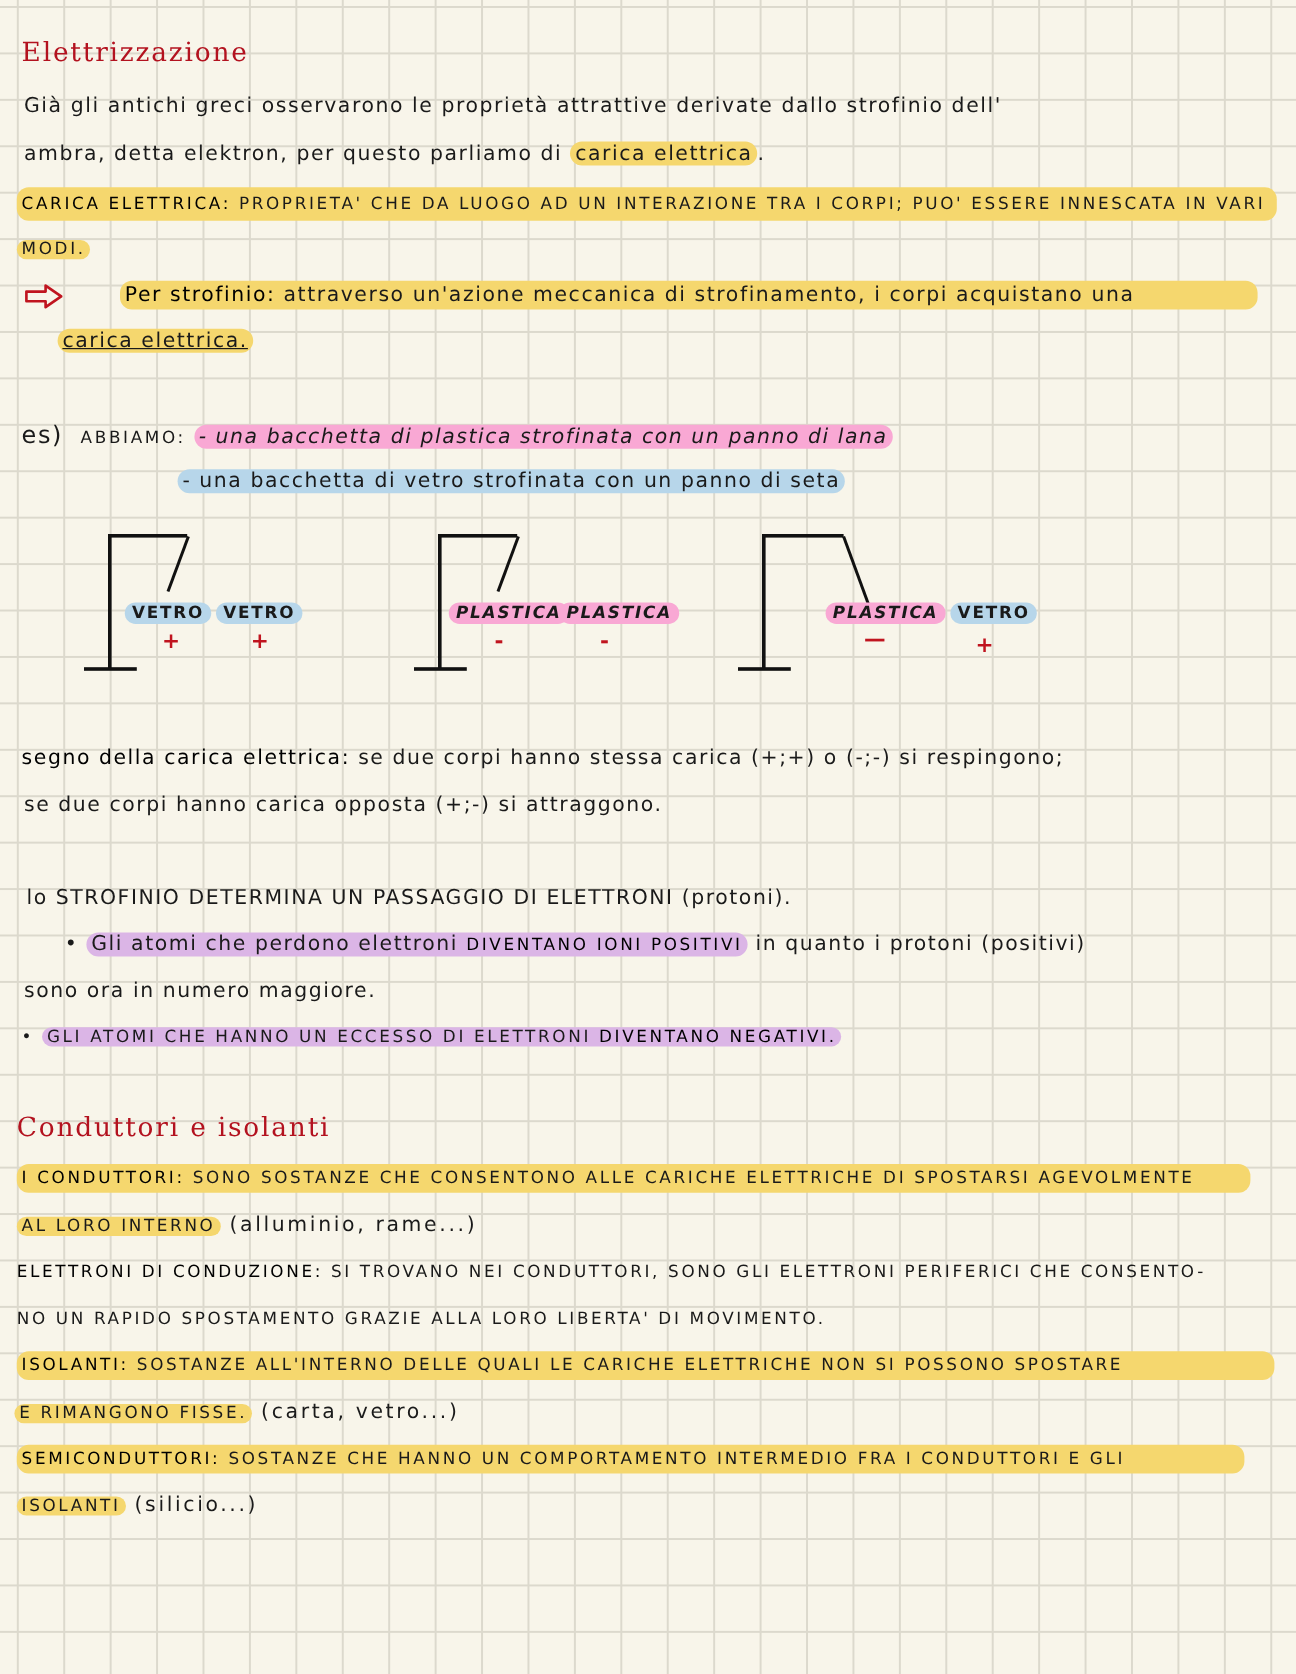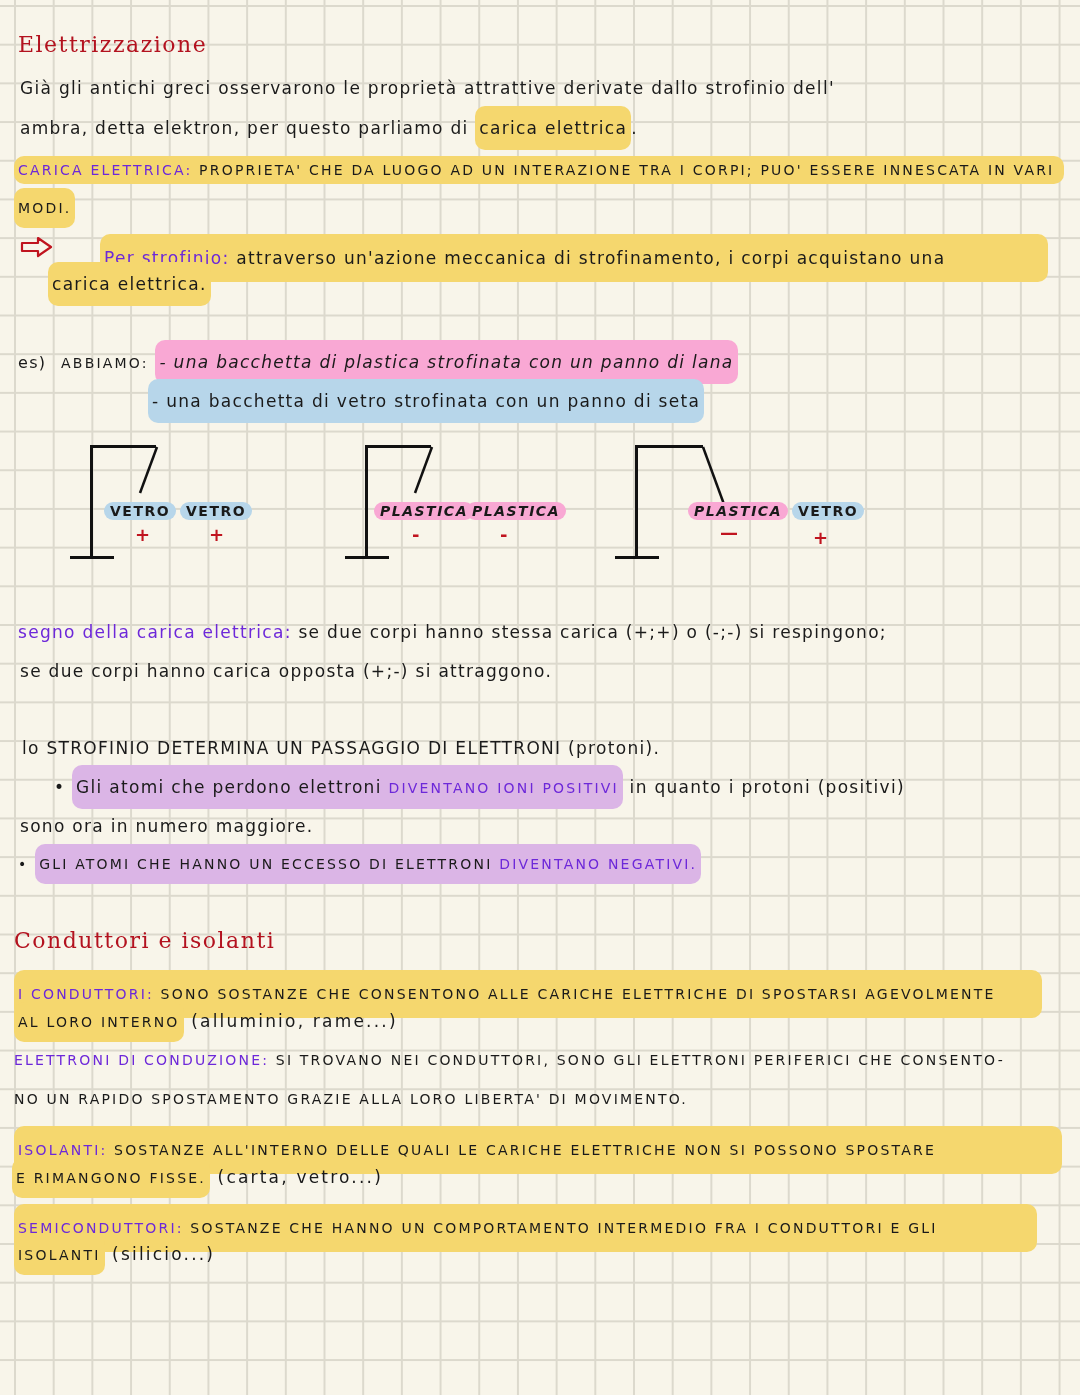--- a/index.html
+++ b/index.html
@@ -17,22 +17,22 @@
   .line {
     position: absolute; white-space: nowrap;
     font-size: 17px; letter-spacing: 1.3px; line-height: 24px;
   }
   .title {
     position: absolute; white-space: nowrap;
     font-family: "DejaVu Serif", serif;
     font-size: 22px; letter-spacing: 1.5px; color: #b3121f;
   }
   .caps { font-size: 14px; letter-spacing: 2.2px; text-transform: uppercase; }
-  .red { color: #6d28d9; }
-  .hl { padding: 12px 4px; border-radius: 10px; }
+  .red { color: #000000; }
+  .hl { padding: 0 4px; border-radius: 10px; }
   .hl-yellow { background: #f5d76e; }
   .hl-green  { background: #f9a8d4; font-style: italic; }
   .hl-blue   { background: #b7d6ea; }
   .hl-purple { background: #dbb5e6; }
   .stand { position: absolute; }
   .stand .v { position: absolute; background: #111; width: 3px; }
   .stand .h { position: absolute; background: #111; height: 3px; }
   .stand svg { position: absolute; overflow: visible; }
   .tag {
     position: absolute; white-space: nowrap;
@@ -60,26 +60,26 @@
 <div class="line caps" style="left:14px; top:196px;">
   <span class="hl hl-yellow">MODI.</span>
 </div>
 
 <svg class="arrow" width="34" height="22" style="left:20px; top:236px;" viewBox="0 0 34 22">
   <path d="M2 7 H18 V2 L31 11 L18 20 V15 H2 Z" fill="none" stroke="#c0141f" stroke-width="2.2" stroke-linejoin="round"></path>
 </svg>
 <div class="line" style="left:60px; top:234px;margin-left:40px;">
   <span class="hl hl-yellow" style="display:inline-block; width:940px;"><span class="red">Per strofinio:</span><span> attraverso un'azione meccanica di strofinamento, i corpi acquistano una</span></span>
 </div>
-<div class="line" style="left:48px; top:272px;">
+<div class="line" style="left:48px; top:272px;text-decoration:underline;">
   <span class="hl hl-yellow">carica elettrica.</span>
 </div>
 
 <div class="line" style="left:18px; top:350px;">
-  <span style="font-size:16px;">es)</span>
+  <span style="font-size:20px;">es)</span>
   <span class="caps" style="margin-left:8px;">ABBIAMO:</span>
   <span class="hl hl-green">- una bacchetta di plastica strofinata con un panno di lana</span>
 </div>
 <div class="line" style="left:148px; top:389px;">
   <span class="hl hl-blue">- una bacchetta di vetro strofinata con un panno di seta</span>
 </div>
 
 <div class="stand" style="left:70px; top:445px; width:220px; height:120px;">
   <div class="v" style="left:20px; top:0; height:112px;"></div>
   <div class="h" style="left:20px; top:0; width:66px;"></div>

